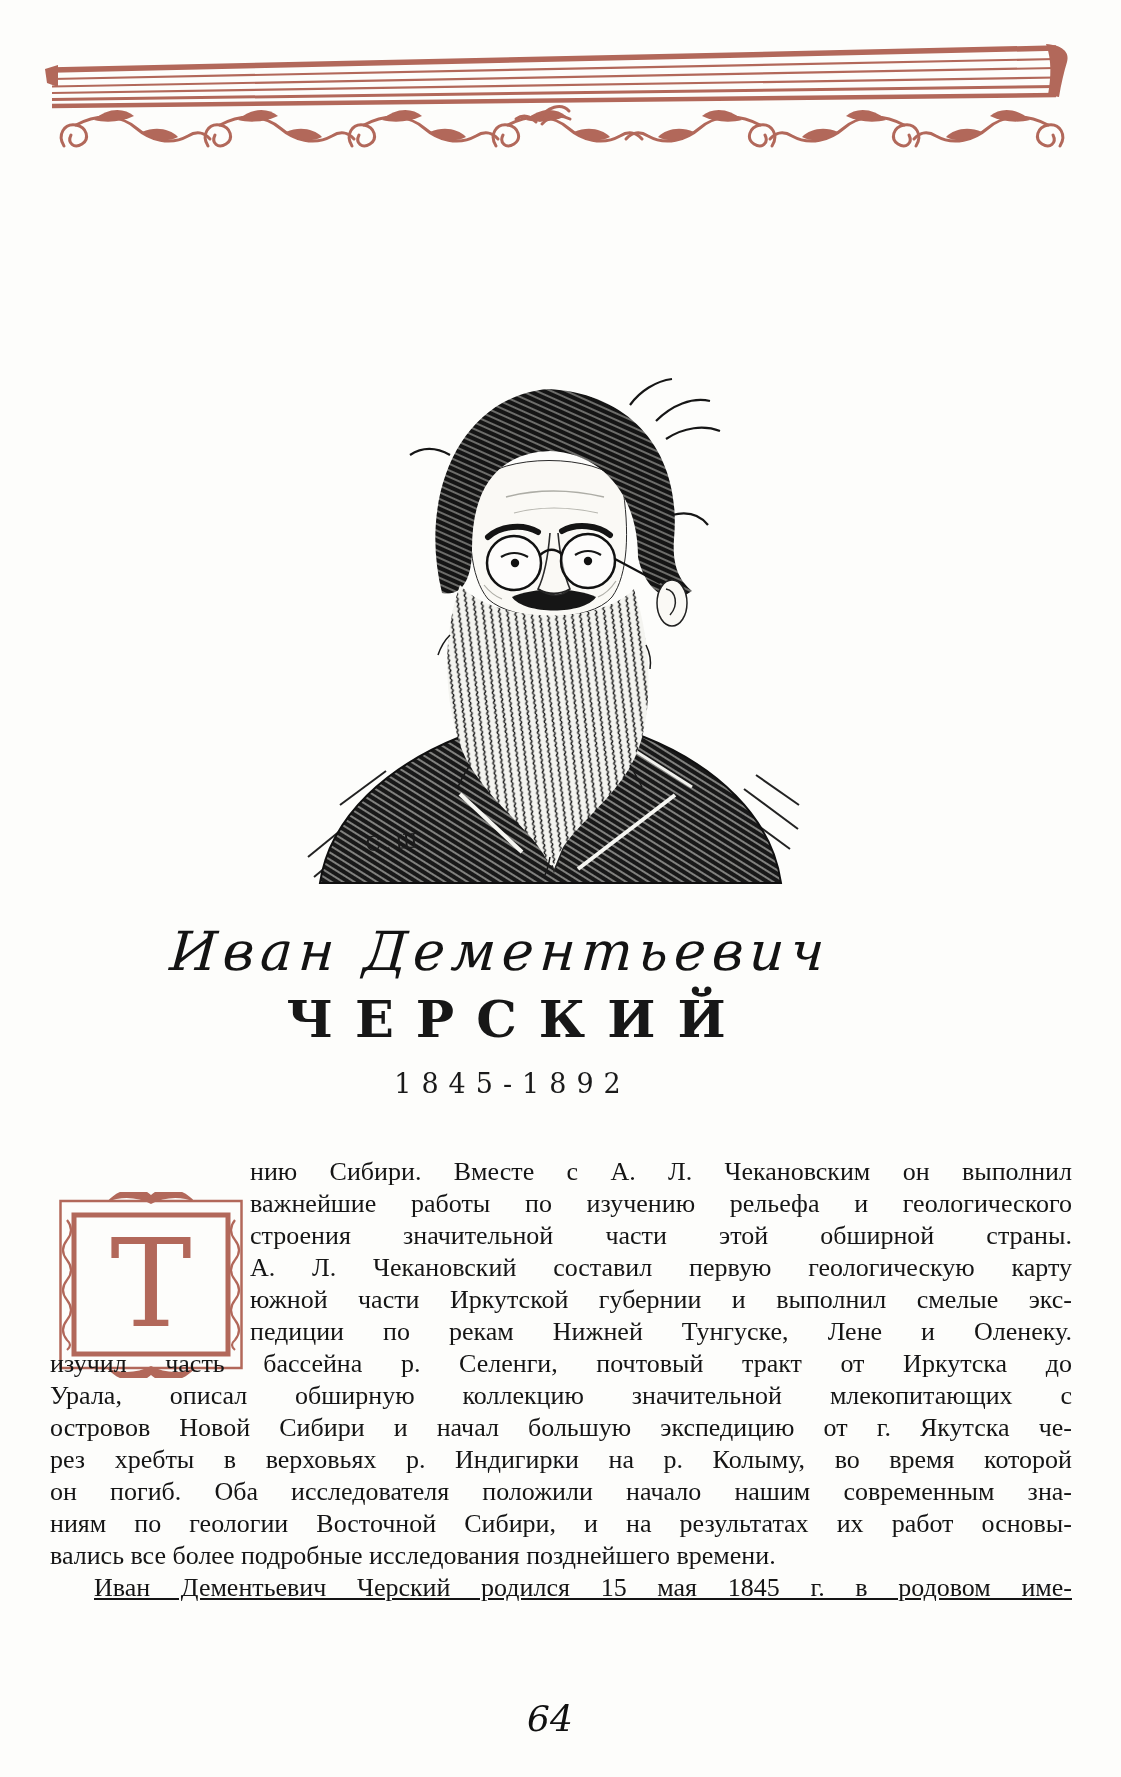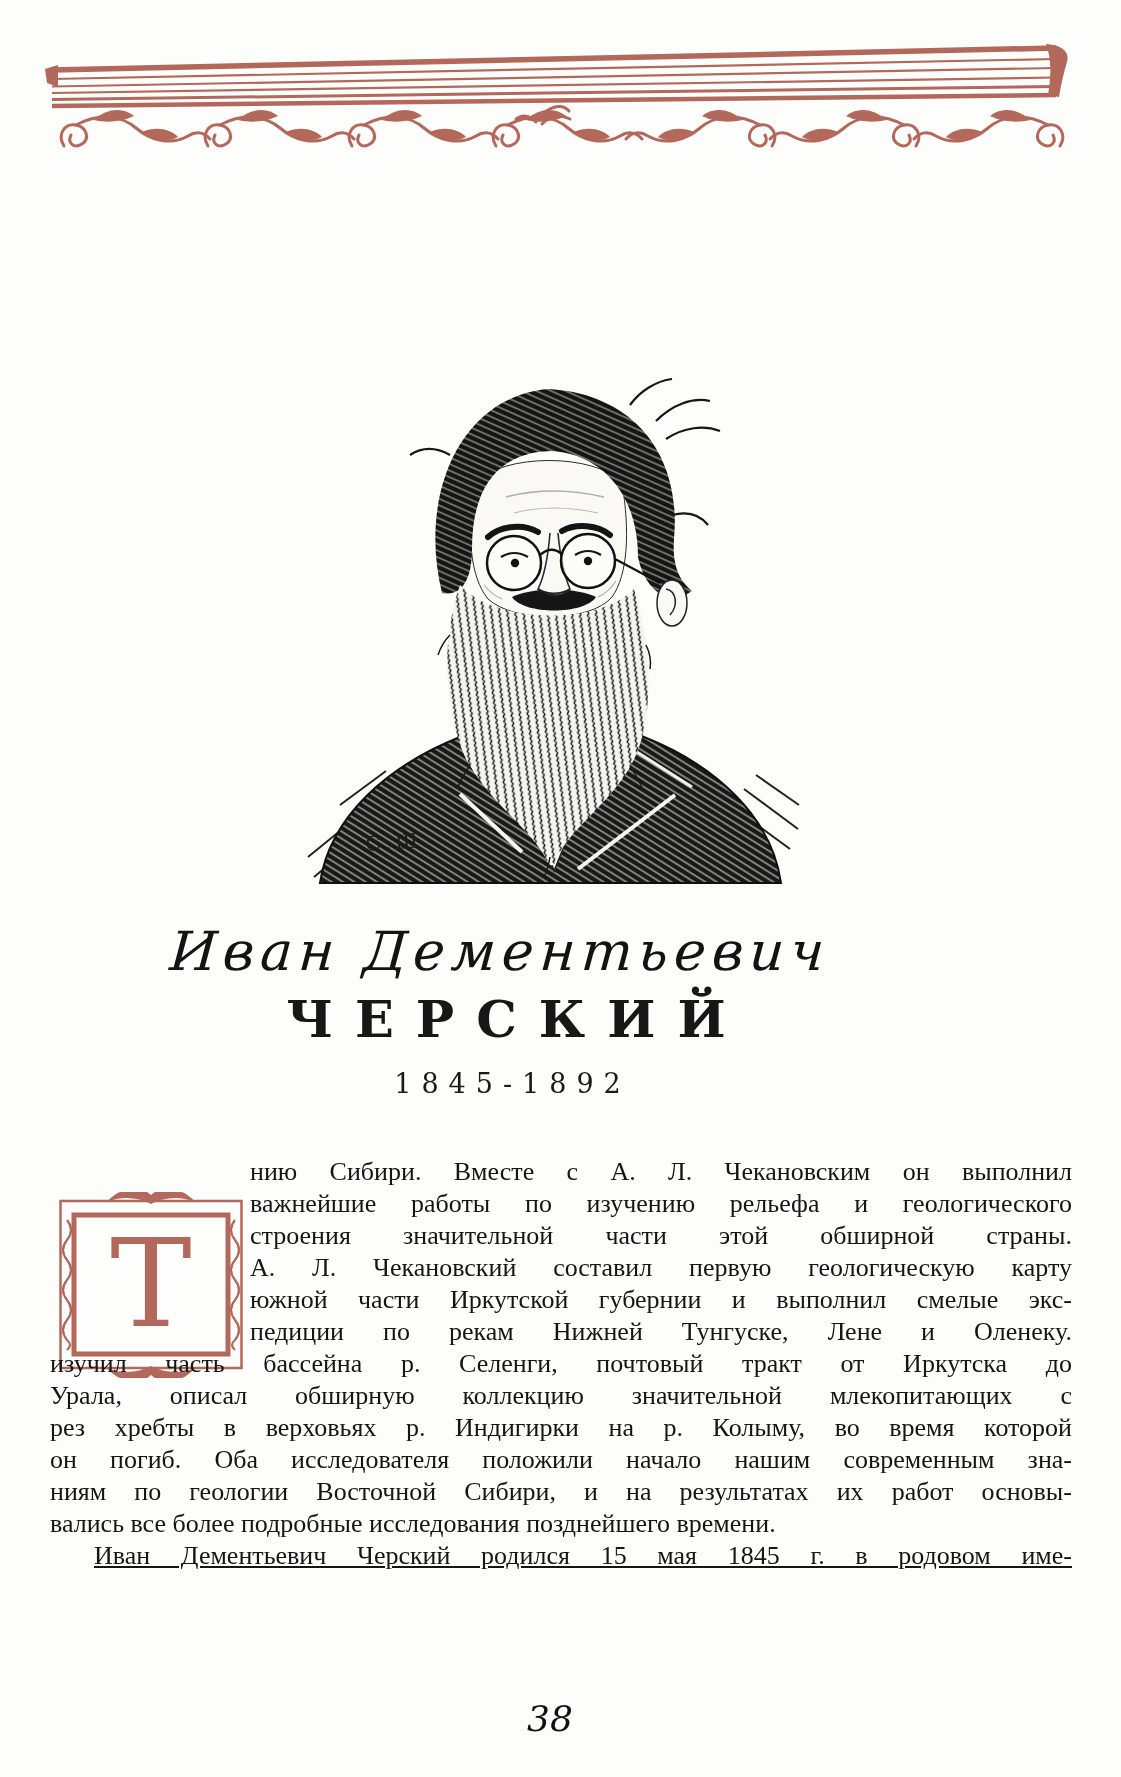--- a/index.html
+++ b/index.html
@@ -216,25 +216,26 @@
         <div class="tline narrow">нию Сибири. Вместе с А. Л. Чекановским он выполнил</div>
         <div class="tline narrow">важнейшие работы по изучению рельефа и геологического</div>
         <div class="tline narrow">строения значительной части этой обширной страны.</div>
         <div class="tline narrow">А. Л. Чекановский составил первую геологическую карту</div>
         <div class="tline narrow">южной части Иркутской губернии и выполнил смелые экс-</div>
         <div class="tline narrow">педиции по рекам Нижней Тунгуске, Лене и Оленеку.</div>
       </div>
     <div>
         <div class="tline">изучил часть бассейна р. Селенги, почтовый тракт от Иркутска до</div>
         <div class="tline">Урала, описал обширную коллекцию значительной млекопитающих с</div>
+        <div class="tline">островов Новой Сибири и начал большую экспедицию от г. Якутска че-</div>
         <div class="tline">рез хребты в верховьях р. Индигирки на р. Колыму, во время которой</div>
         <div class="tline">он погиб. Оба исследователя положили начало нашим современным зна-</div>
         <div class="tline">ниям по геологии Восточной Сибири, и на результатах их работ основы-</div>
         <div class="tline plast">вались все более подробные исследования позднейшего времени.</div>
       </div>
     <div>
         <div class="tline indent">Иван Дементьевич Черский родился 15 мая 1845 г. в родовом име-</div>
       </div>
   </div>
 
-  <div class="abs pageno">38</div>
+  <div class="abs pageno">64</div>
 
 </div>
 
 </body></html>

